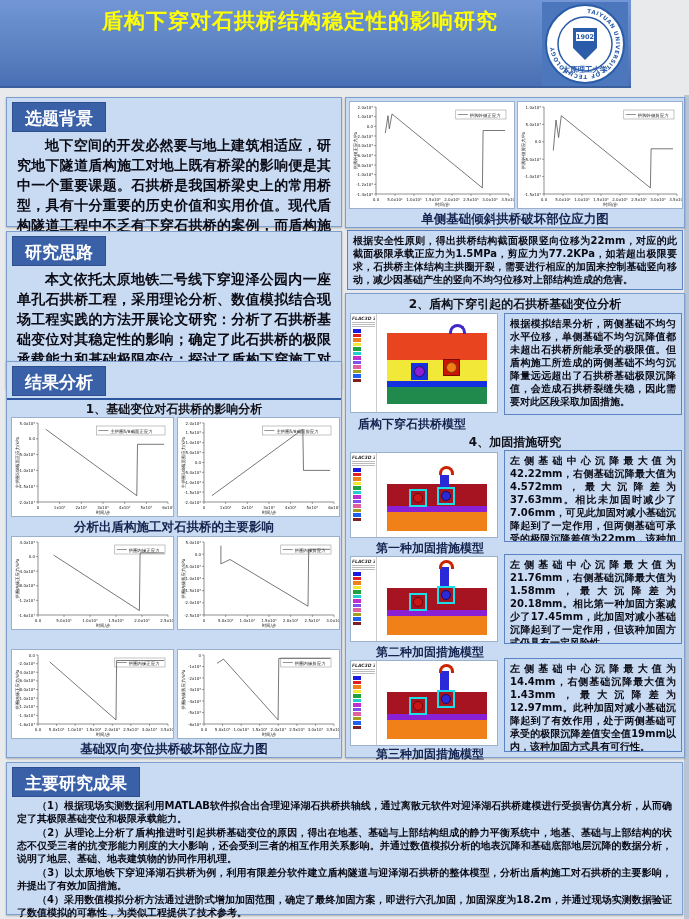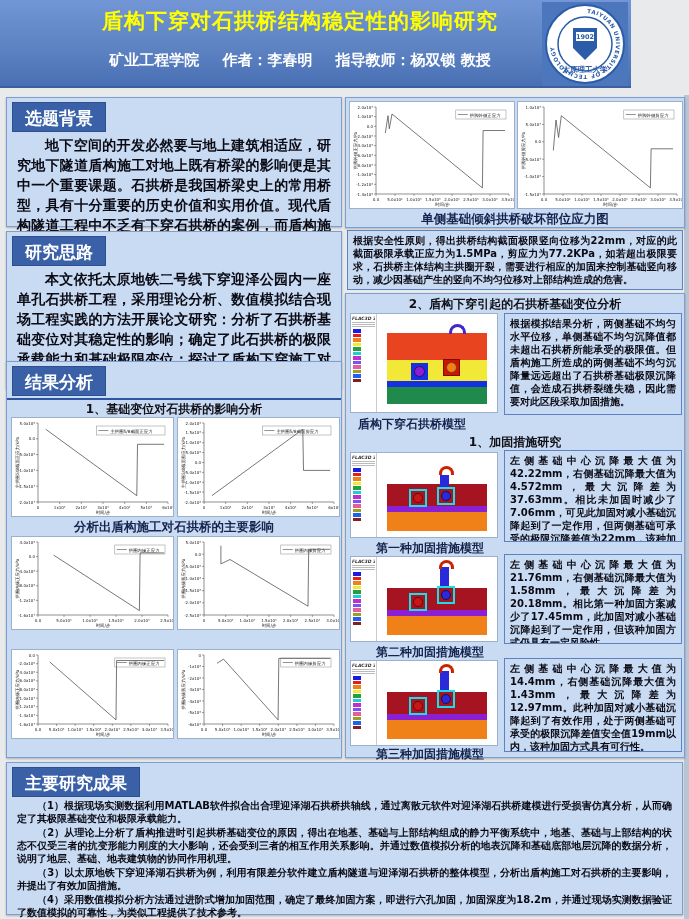--- a/index.html
+++ b/index.html
@@ -81,25 +81,20 @@
     text-indent:2em; text-align:justify; margin-bottom:1px; }
   .edgebar { position:absolute; right:0; top:95px; width:5px; bottom:0; background:#b9c4d4; }
 </style>
 </head>
 <body>
 
 <div class="poster">
 
   <div class="header">
     <div class="title">盾构下穿对石拱桥结构稳定性的影响研究</div>
-    <div class="subtitle">
-      <span>矿业工程学院</span>
-      <span>作者：李春明</span>
-      <span>指导教师：杨双锁  教授</span>
-    </div>
     <div class="logobox">
       <svg width="86" height="84" viewBox="0 0 86 84">
         <rect x="0" y="0" width="86" height="84" fill="#4d77bd"></rect>
         <circle cx="43" cy="42" r="39" fill="#ffffff"></circle>
         <circle cx="43" cy="42" r="39" fill="none" stroke="#2a5caa" stroke-width="2"></circle>
         <circle cx="43" cy="42" r="27" fill="#ffffff" stroke="#2a5caa" stroke-width="1.5"></circle>
         <path id="ringpath" d="M 43 11 A 31 31 0 1 1 42.99 11" fill="none"></path>
         <text font-size="5.6" fill="#2a5caa" font-weight="bold" letter-spacing="0.6">
           <textPath href="#ringpath" xlink:href="#ringpath" startOffset="2">TAIYUAN UNIVERSITY OF TECHNOLOGY</textPath>
         </text>
@@ -369,20 +364,21 @@
           <line x1="156" y1="74" x2="156" y2="76" stroke="#444" stroke-width="0.5"></line>
           <text x="156" y="81" font-size="4" text-anchor="middle" fill="#222">3.5x10⁴</text>
           <text x="7" y="39.5" font-size="4.4" fill="#222" text-anchor="middle" transform="rotate(-90 7 39.5)">拱圈内缘剪应力/kPa</text>
           <text x="91" y="86" font-size="4.4" fill="#222" text-anchor="middle">时间/步</text>
           <rect x="102.80000000000001" y="8" width="50.199999999999996" height="9" fill="#fff" stroke="#888" stroke-width="0.5"></rect>
           <line x1="104.80000000000001" y1="12.5" x2="114.80000000000001" y2="12.5" stroke="#777" stroke-width="0.8"></line>
           <text x="116.80000000000001" y="14.5" font-size="4.4" fill="#222">拱圈内缘剪应力</text>
           <polyline points="39.0,13.3 45.5,9.1 100.1,69.9 100.8,8.4 152.1,8.4" fill="none" stroke="#555" stroke-width="0.8"></polyline>
         </svg>
       </div>
+    <div class="cap" style="top:379px;">基础双向变位拱桥破坏部位应力图</div>
   </div>
 
   <div class="panel" style="left:345px;top:97px;width:340px;height:131px;">
     <div class="tile" style="left:3px;top:3px;width:166px;height:108px;">
         <svg width="164" height="106" style="display:block">
           <line x1="26" y1="5" x2="26" y2="92" stroke="#444" stroke-width="0.6"></line>
           <line x1="26" y1="92" x2="159" y2="92" stroke="#444" stroke-width="0.6"></line>
           <line x1="24" y1="5" x2="26" y2="5" stroke="#444" stroke-width="0.5"></line>
           <text x="23" y="6.5" font-size="4" text-anchor="end" fill="#222">2.0x10⁵</text>
           <line x1="24" y1="14.666666666666666" x2="26" y2="14.666666666666666" stroke="#444" stroke-width="0.5"></line>
@@ -506,21 +502,21 @@
             </div>
           <div class="mm-sq mm-sqr">
               <i></i>
             </div>
         </div>
       </div>
     </div>
     <div class="txtbox" style="left:158px;top:19px;width:178px;height:102px;font-size:10px;">根据模拟结果分析，两侧基础不均匀水平位移，单侧基础不均匀沉降值都未超出石拱桥所能承受的极限值。但盾构施工所造成的两侧基础不均匀沉降量远远超出了石拱桥基础极限沉降值，会造成石拱桥裂缝失稳，因此需要对此区段采取加固措施。</div>
     <div class="mcap" style="left:12px;top:122px;">盾构下穿石拱桥模型</div>
 
-    <div class="subhead" style="top:140px;">1、加固措施研究</div>
+    <div class="subhead" style="top:140px;">4、加固措施研究</div>
 
     <div class="flacbox" style="left:4px;top:158px;width:148px;height:86px;">
       <div class="flacside">
           <div class="flacapp">FLAC3D 3.00</div>
           <div class="flacsub"></div>
           <div class="flaclegend">
             <i style="background:#1a1ae0"></i>
             <i style="background:#e02020"></i>
             <i style="background:#f08018"></i>
             <i style="background:#f2e838"></i>

